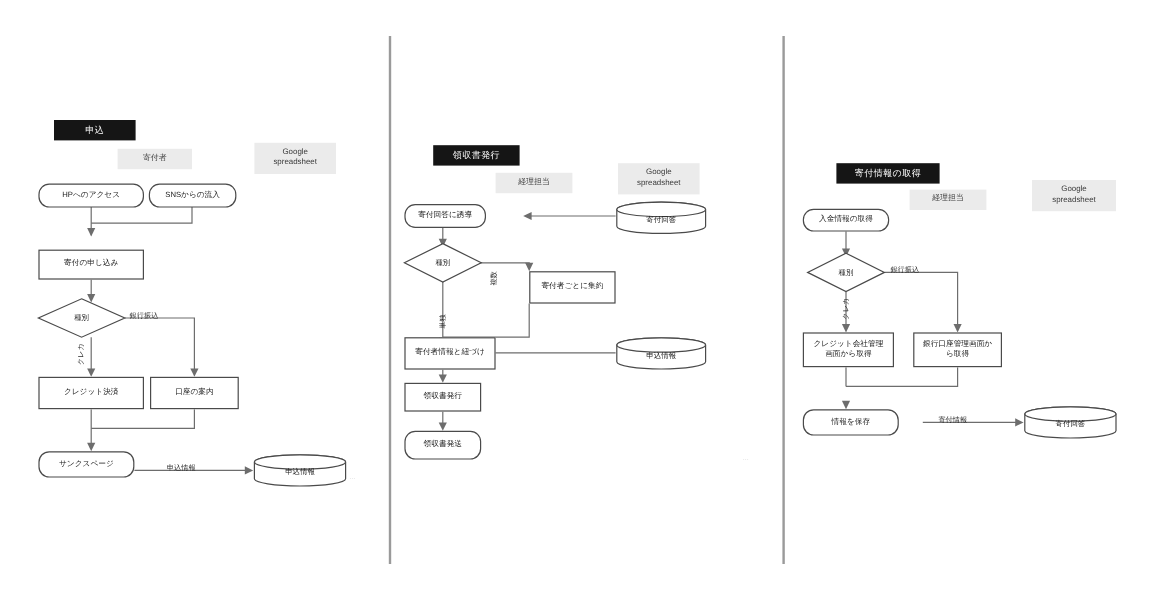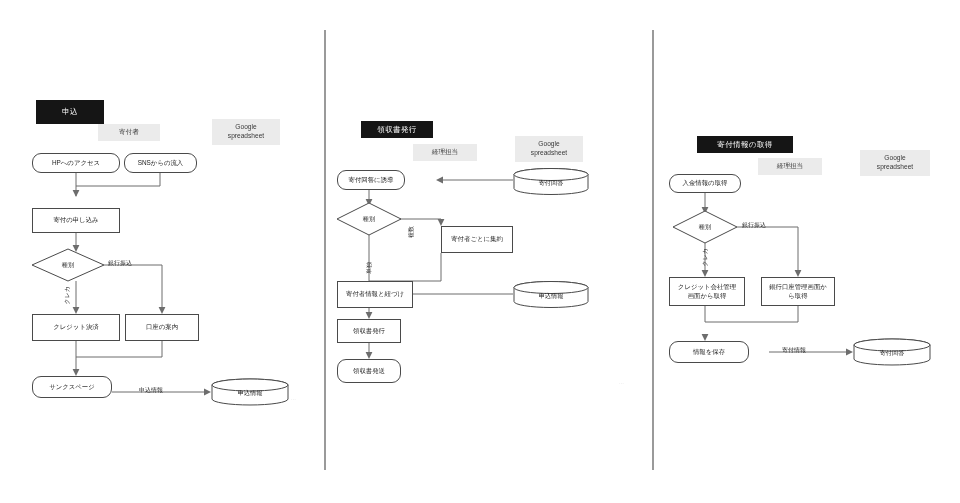--- a/index.html
+++ b/index.html
@@ -78,21 +78,21 @@
 </head>
 <body>
 
 <div id="canvas">
 
   <div class="divider" id="divider-1"></div>
   <div class="divider" id="divider-2"></div>
 
   <div class="panel" id="panel-1">
 
-    <div class="title-ribbon" style="left:36px;top:100px;width:68px;height:24px;">申込</div>
+    <div class="title-ribbon" style="left:45px;top:100px;width:68px;height:17px;">申込</div>
 
     <div class="lane-chip" style="left:98px;top:124px;width:62px;height:17px;">寄付者</div>
 
     <div class="lane-chip" style="left:212px;top:119px;width:68px;height:26px;">Google
 spreadsheet</div>
 
     <svg class="edges">
 
       <polyline points="76,172 76,196"></polyline>
 
@@ -225,21 +225,21 @@
 
     <div class="node" style="left:12px;top:319px;width:64px;height:24px;">領収書発行</div>
 
     <div class="node round" style="left:12px;top:359px;width:64px;height:24px;">領収書発送</div>
 
     <div class="faint" style="left:294px;top:380px;">···</div>
   </div>
 
   <div class="panel" id="panel-3">
 
-    <div class="title-ribbon" style="left:44px;top:136px;width:96px;height:17px;">寄付情報の取得</div>
+    <div class="title-ribbon" style="left:44px;top:136px;width:86px;height:17px;">寄付情報の取得</div>
 
     <div class="lane-chip" style="left:105px;top:158px;width:64px;height:17px;">経理担当</div>
 
     <div class="lane-chip" style="left:207px;top:150px;width:70px;height:26px;">Google
 spreadsheet</div>
 
     <svg class="edges">
 
       <polyline points="52,193 52,211"></polyline>
       <polygon points="52,214 48.6,207 55.4,207" fill="#6d6d6d" stroke="none"></polygon>

